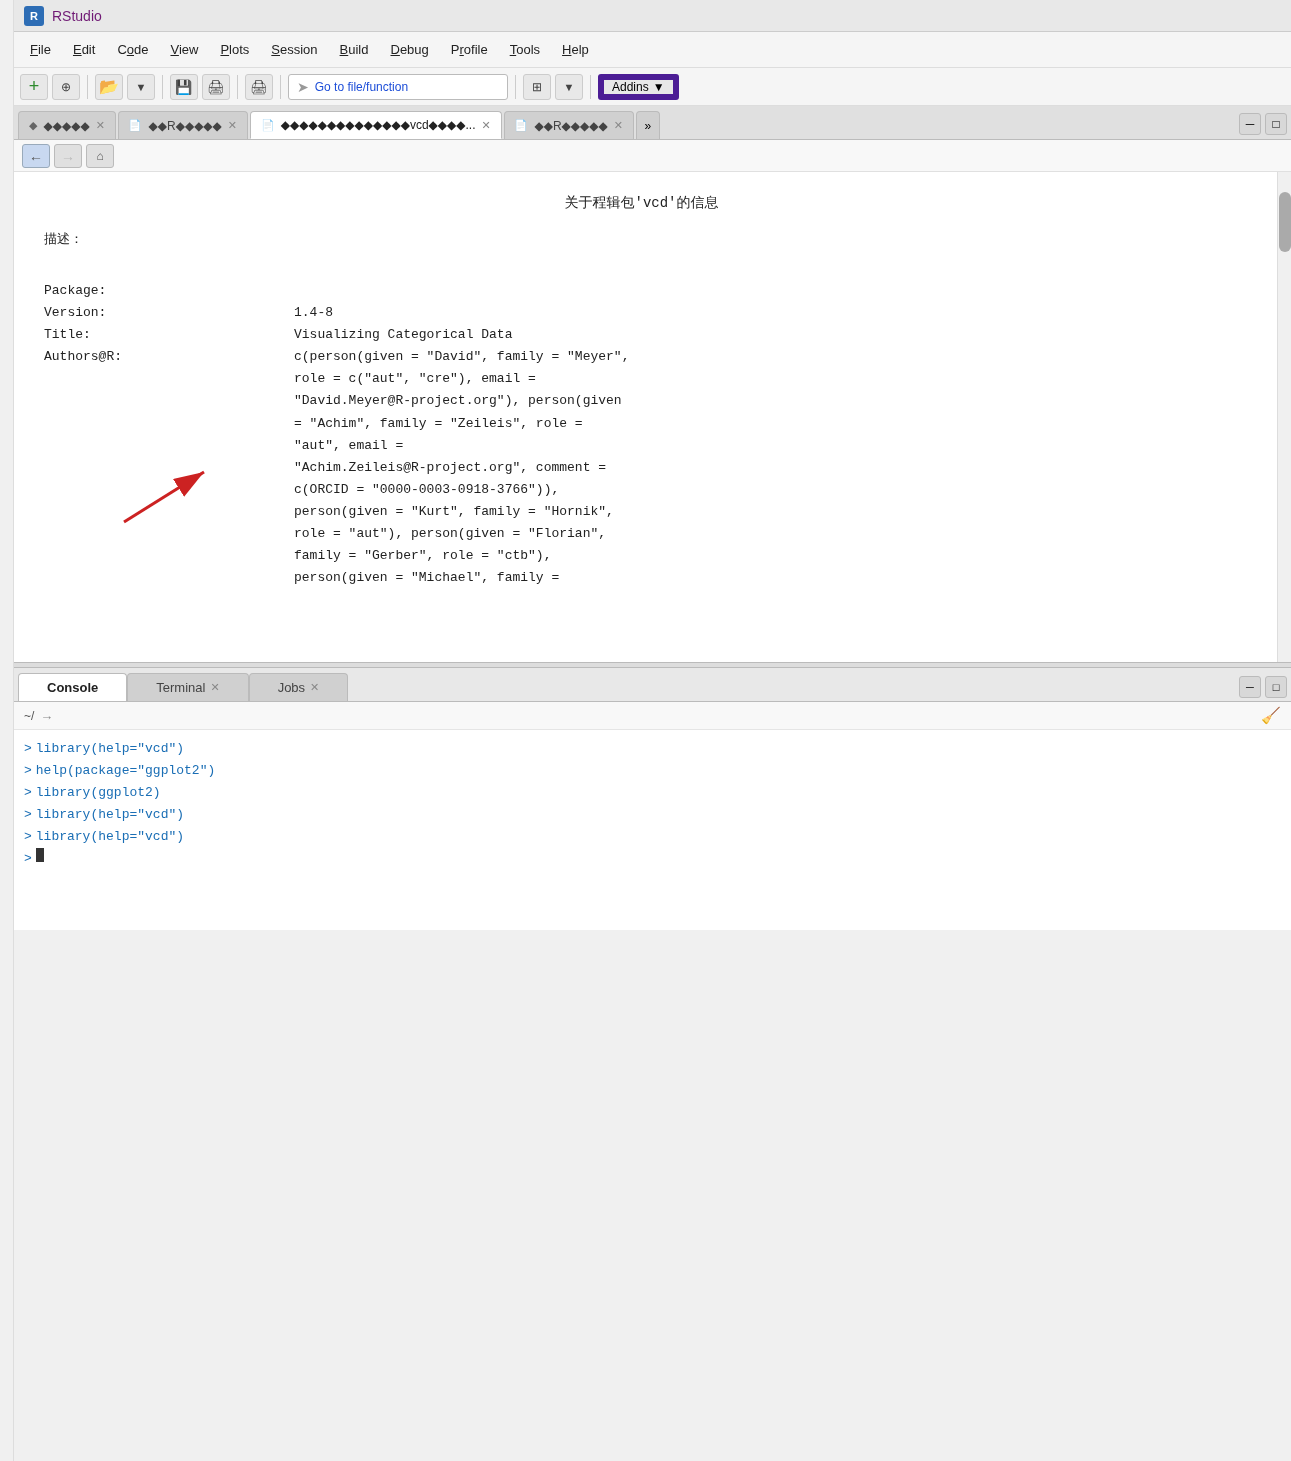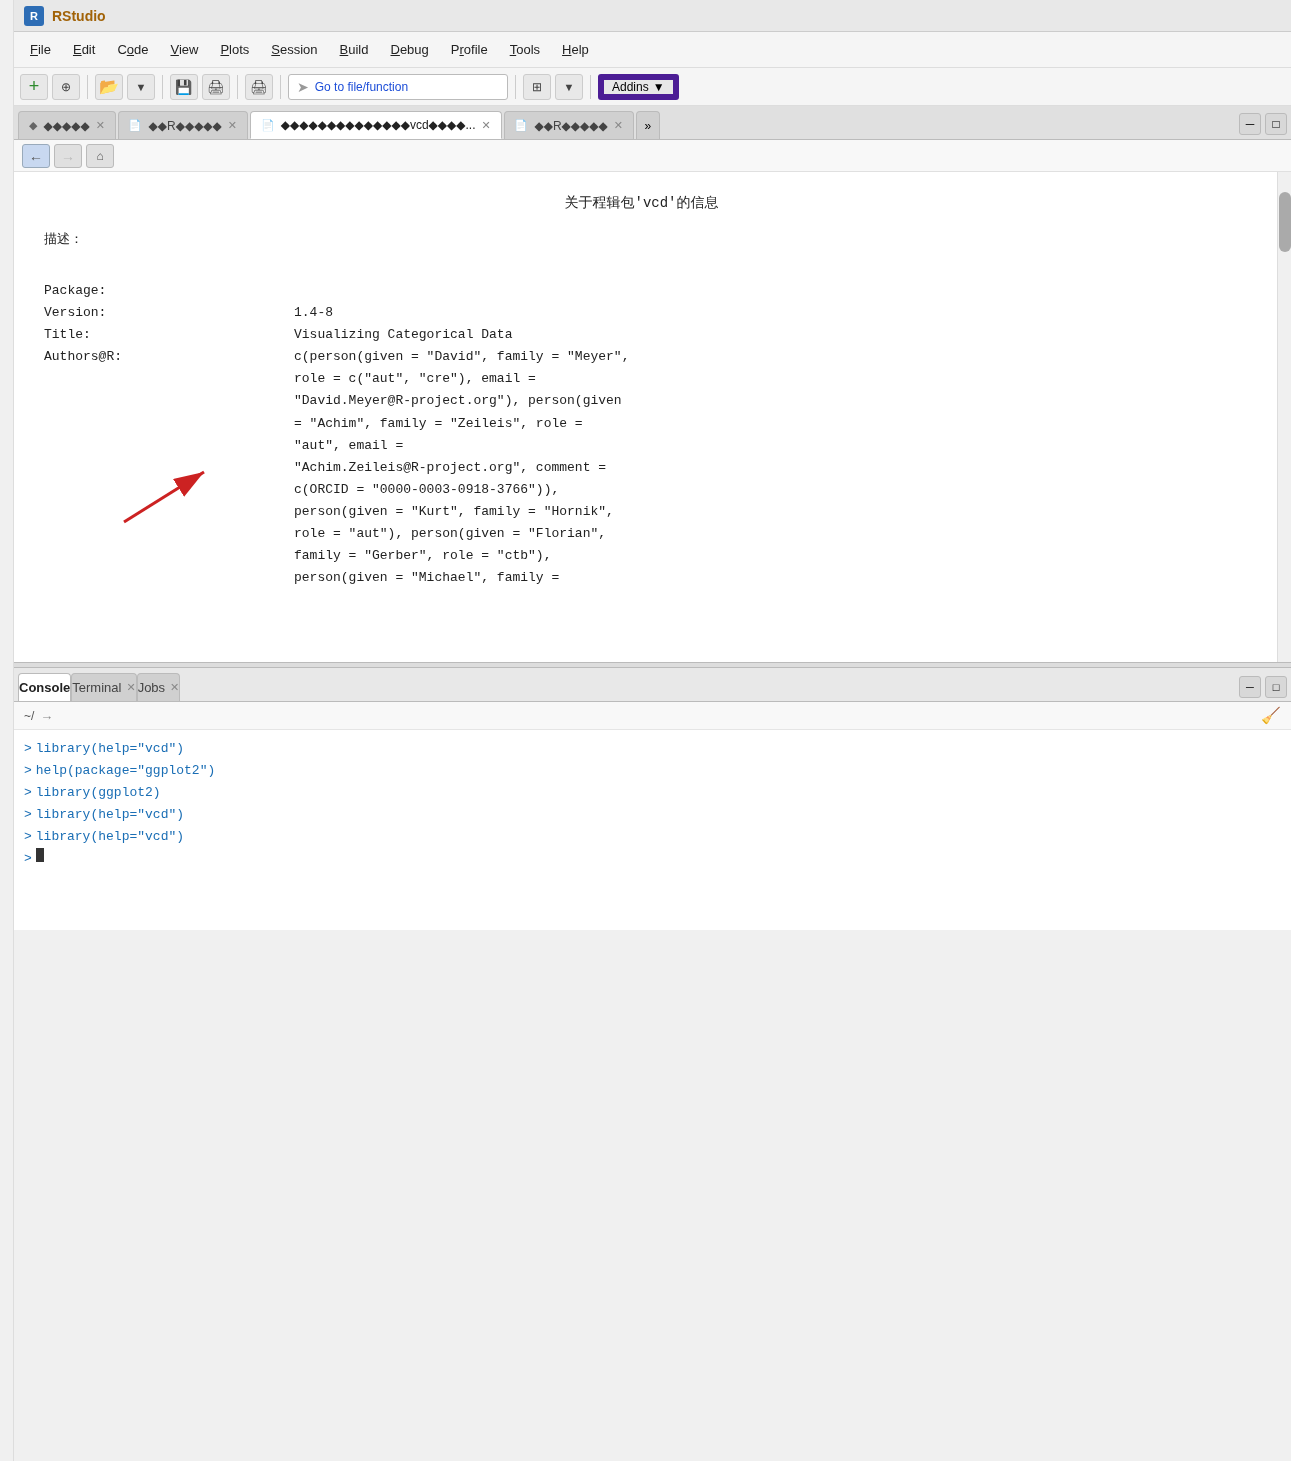--- a/index.html
+++ b/index.html
@@ -26,22 +26,22 @@
       width: 20px; height: 20px;
       background: #2d6db5;
       border-radius: 3px;
       color: white;
       font-size: 11px;
       font-weight: bold;
       display: flex; align-items: center; justify-content: center;
     }
     .titlebar-text {
       font-size: 14px;
-      font-weight: 700;
-      color: #a16207;
+      font-weight: 400;
+      color: #701a75;
     }
 
     
     .menubar {
       background: #f5f5f5;
       height: 36px;
       display: flex;
       align-items: center;
       padding: 0 6px;
       border-bottom: 1px solid #ddd;
@@ -269,21 +269,21 @@
     .console-tabs {
       background: #e8e8e8;
       height: 34px;
       display: flex;
       align-items: flex-end;
       padding: 0 4px;
       border-bottom: 1px solid #bbb;
     }
     .console-tab {
       height: 28px;
-      padding: 0 0;
+      padding: 0 28px;
       background: #d0d0d0;
       border: 1px solid #bbb;
       border-bottom: none;
       border-radius: 4px 4px 0 0;
       cursor: pointer;
       display: flex; align-items: center; gap: 5px;
       font-size: 13px;
       color: #444;
     }
     .console-tab.active {

